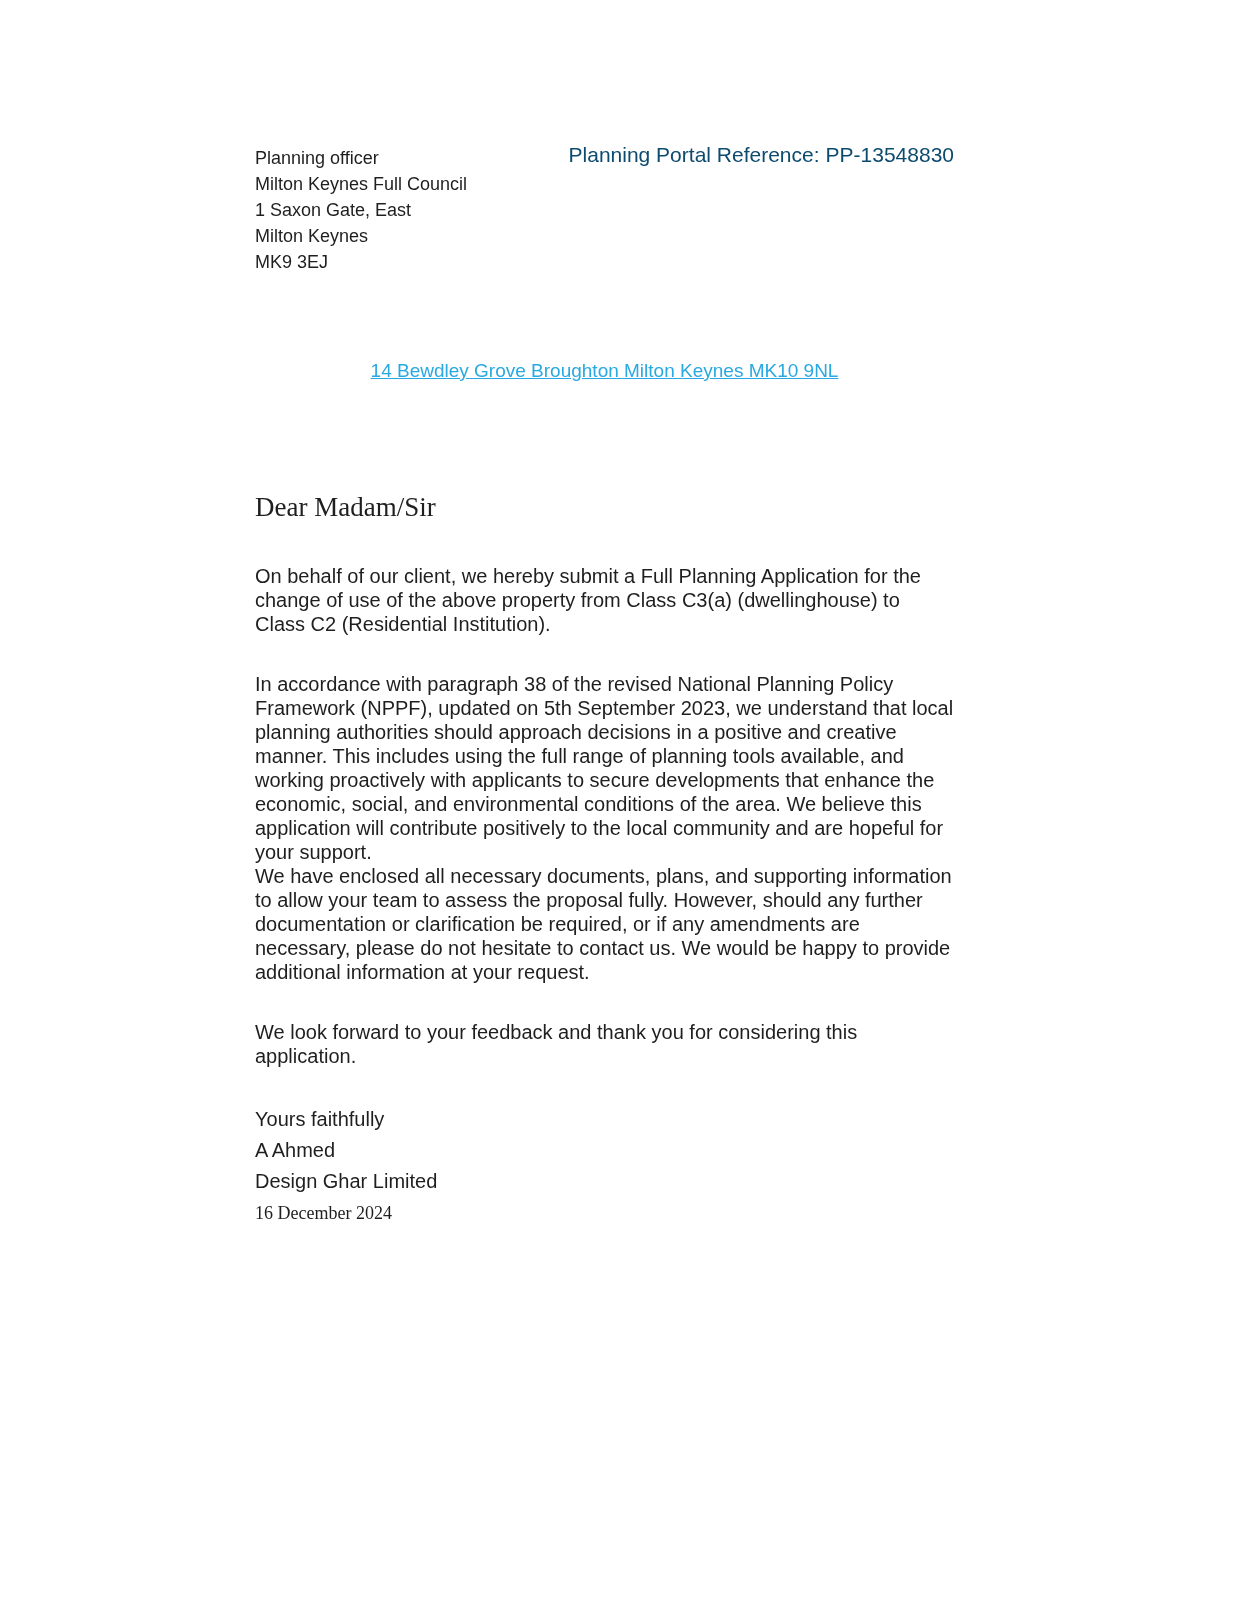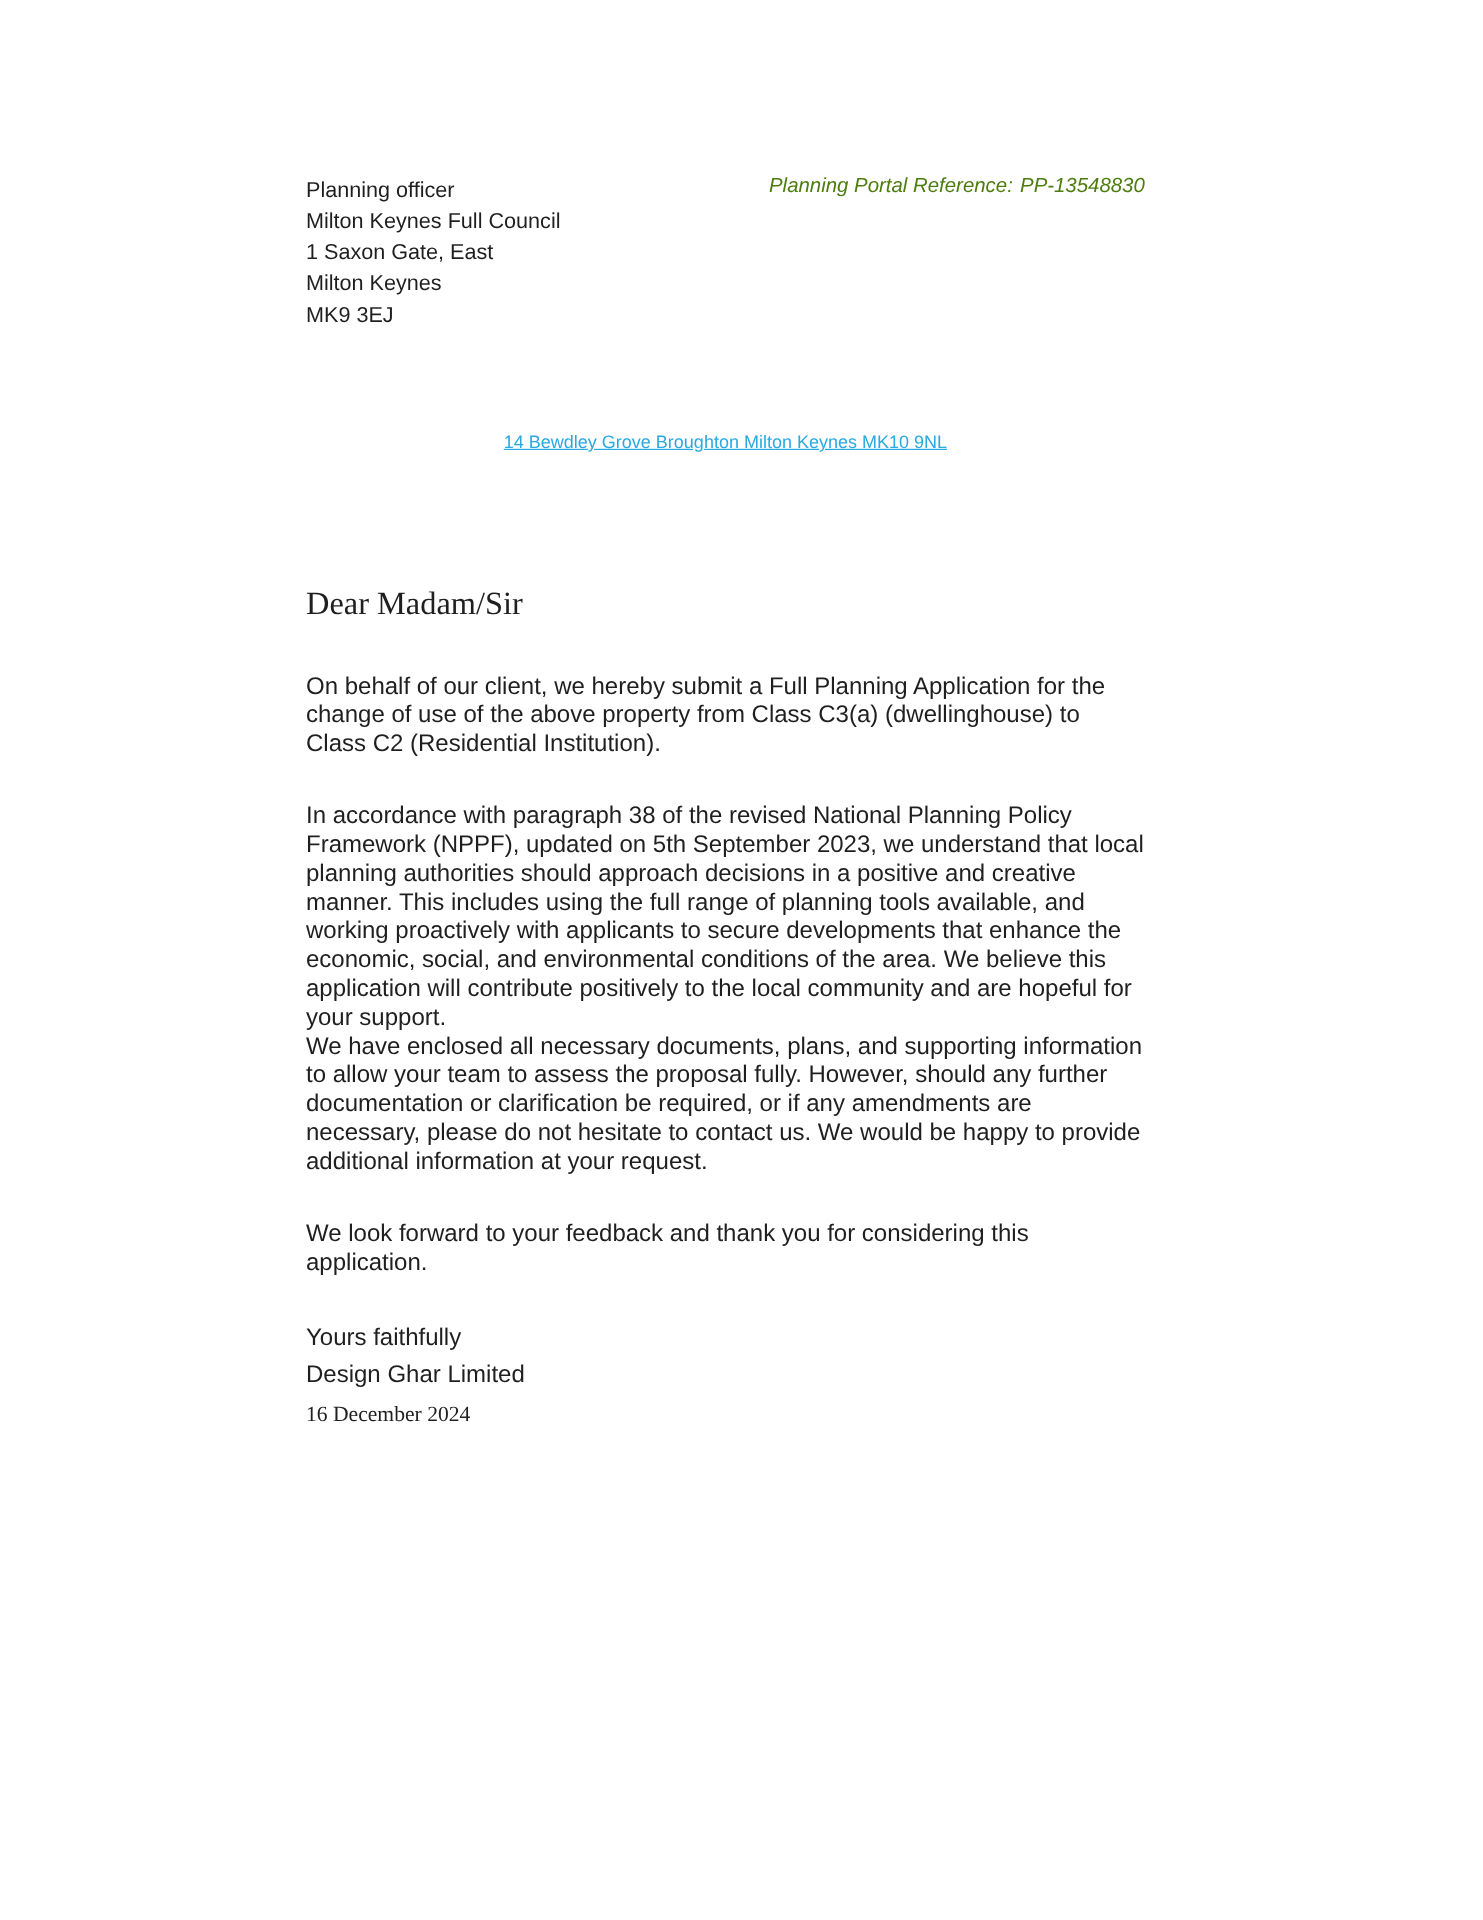--- a/index.html
+++ b/index.html
@@ -21,37 +21,36 @@
   .header-row {
     display: flex;
     justify-content: space-between;
     align-items: flex-start;
   }
   .recipient {
     font-size: 18px;
     line-height: 26px;
   }
   .reference {
-    font-size: 17px;
+    font-size: 21px;
     line-height: 20px;
     white-space: nowrap;
-    color: #4d7c0f;
-    font-style: italic;
+    color: #0c4a6e;
   }
   .reference .ref-value {
     margin-left: 6px;
   }
   .link-row {
     text-align: center;
     margin-top: 85px;
   }
   .property-link {
     color: #29a9e1;
     text-decoration: underline;
-    font-size: 15px;
+    font-size: 19px;
     cursor: pointer;
   }
   .salutation {
     font-family: "Liberation Serif", serif;
     font-size: 27px;
     line-height: 30px;
     margin: 110px 0 0 0;
   }
   .para {
     font-size: 20px;
@@ -103,17 +102,18 @@
   <p class="para gap-before" style="margin-top:42px">On behalf of our client, we hereby submit a Full Planning Application for the change of use of the above property from Class C3(a) (dwellinghouse) to Class C2 (Residential Institution).</p>
 
   <p class="para gap-before">In accordance with paragraph 38 of the revised National Planning Policy Framework (NPPF), updated on 5th September 2023, we understand that local planning authorities should approach decisions in a positive and creative manner. This includes using the full range of planning tools available, and working proactively with applicants to secure developments that enhance the economic, social, and environmental conditions of the area. We believe this application will contribute positively to the local community and are hopeful for your support.</p>
 
   <p class="para no-gap-before">We have enclosed all necessary documents, plans, and supporting information to allow your team to assess the proposal fully. However, should any further documentation or clarification be required, or if any amendments are necessary, please do not hesitate to contact us. We would be happy to provide additional information at your request.</p>
 
   <p class="para gap-before">We look forward to your feedback and thank you for considering this application.</p>
 
   <div class="closing">
     <div>Yours faithfully</div>
+    <div>A Ahmed</div>
     <div>Design Ghar Limited</div>
     <div class="date-line">16 December 2024</div>
   </div>
 
 </div>
 
 </body></html>

